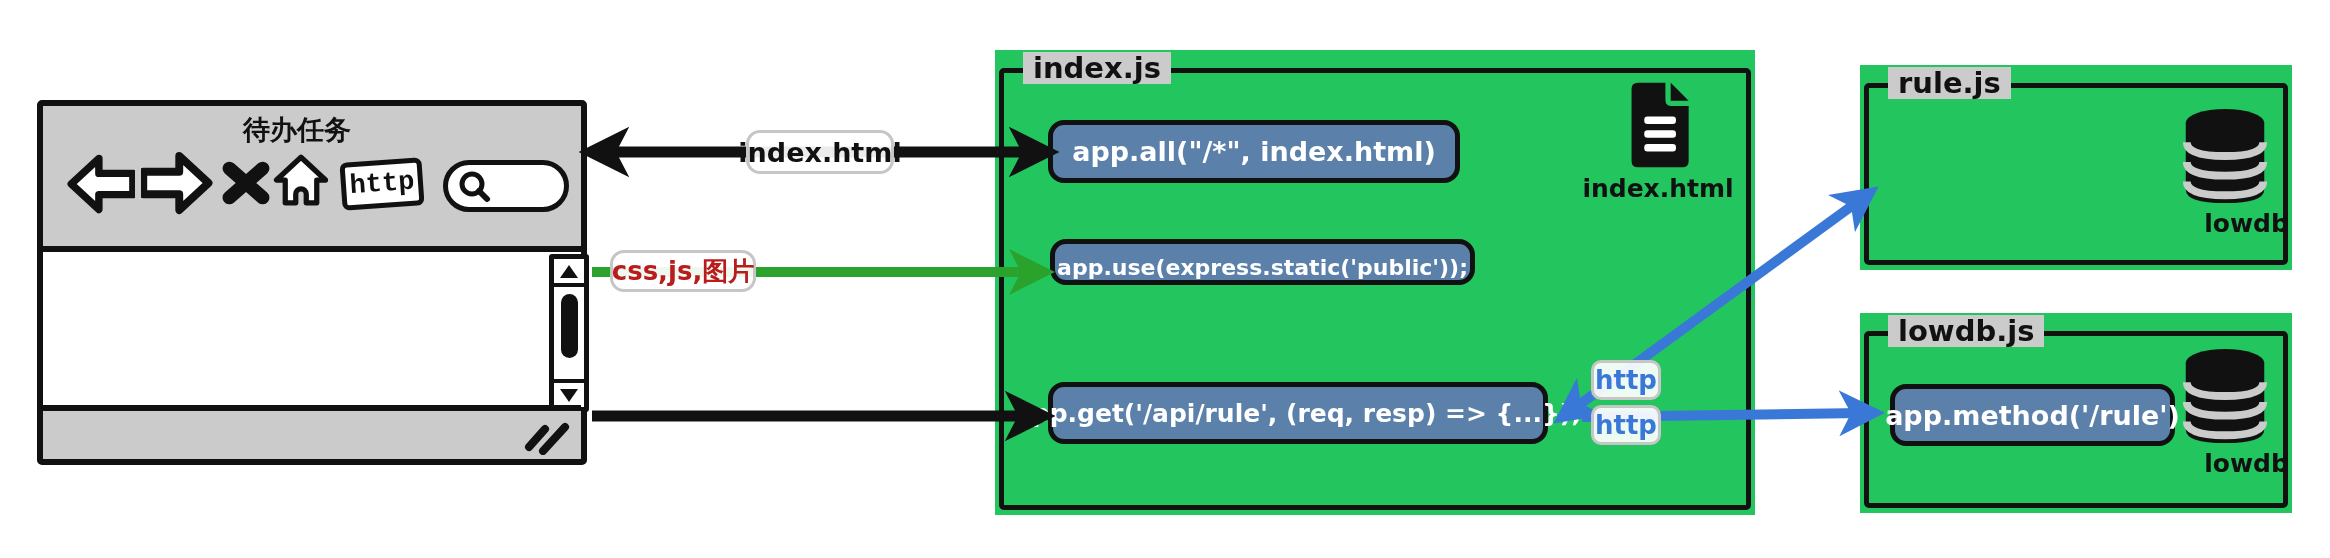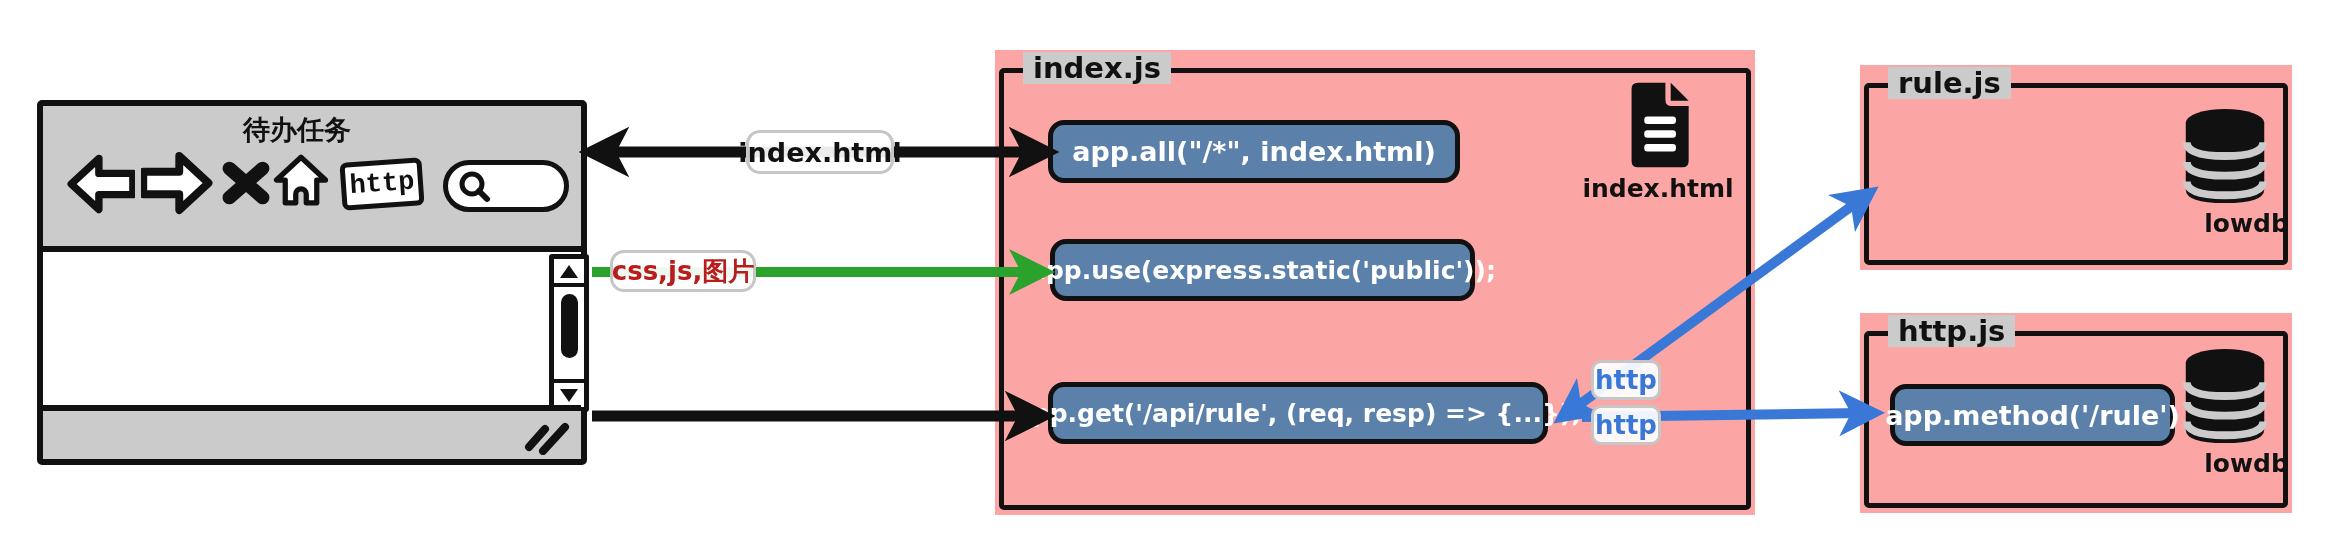--- a/index.html
+++ b/index.html
@@ -36,34 +36,34 @@
   .pill{position:absolute;background:rgba(255,255,255,.92);border:3px solid #c6c6c6;border-radius:14px;
         display:flex;align-items:center;justify-content:center;font-weight:bold;z-index:5;
         box-sizing:border-box;white-space:nowrap;}
   .pill-index{left:746px;top:130px;width:148px;height:44px;font-size:27px;}
   .pill-static{left:610px;top:250px;width:146px;height:42px;font-size:26px;color:#b91c1c;}
   .pill-data{left:614px;top:395px;width:134px;height:42px;font-size:26px;}
   .pill-http1{left:1591px;top:360px;width:70px;height:40px;font-size:26px;color:#3a78d8;border-radius:10px;}
   .pill-http2{left:1591px;top:405px;width:70px;height:40px;font-size:26px;color:#3a78d8;border-radius:10px;}
 
   
-  .module{position:absolute;background:#fca5a5;}
+  .module{position:absolute;background:#22c55e;}
   .module-frame{position:absolute;left:4px;right:4px;top:18px;bottom:5px;
                 border:5px solid #111;border-radius:5px;}
   .module-title{position:absolute;top:2px;left:28px;background:#cbcbcb;padding:0 10px;
                 font-size:29px;font-weight:bold;line-height:32px;z-index:1;}
   .mod-index{left:995px;top:50px;width:760px;height:465px;}
   .mod-user{left:1860px;top:65px;width:432px;height:205px;}
   .mod-rule{left:1860px;top:313px;width:432px;height:200px;}
 
   .code-btn{position:absolute;background:#5b81aa;border:5px solid #111;border-radius:16px;color:#fff;
             font-weight:bold;display:flex;align-items:center;justify-content:center;white-space:nowrap;
             box-sizing:border-box;}
   .btn-all{left:53px;top:70px;width:412px;height:63px;font-size:27px;}
-  .btn-use{left:55px;top:189px;width:425px;height:62px;font-size:25px;}
+  .btn-use{left:55px;top:189px;width:425px;height:46px;font-size:22px;align-items:flex-end;}
   .btn-get{left:53px;top:332px;width:500px;height:62px;font-size:25px;}
   .btn-user{left:28px;top:77px;width:287px;height:63px;font-size:27px;}
   .btn-rule{left:30px;top:71px;width:285px;height:62px;font-size:27px;}
 
   .asset{position:absolute;left:578px;width:170px;display:flex;flex-direction:column;align-items:center;}
   .asset-file{top:28px;} .asset-folder{top:164px;}
   .asset-label{font-size:25px;font-weight:bold;margin-top:2px;}
   .db{position:absolute;left:315px;width:100px;display:flex;flex-direction:column;align-items:center;}
   .db-user{top:42px;} .db-rule{top:34px;}
   .db-label{font-size:25px;font-weight:bold;margin-top:0px;margin-left:43px;}
@@ -162,21 +162,21 @@
         <path d="M6 36 Q6 50 45 50 Q84 50 84 36" stroke="#cbcbcb" stroke-width="8" fill="none"></path>
         <path d="M6 56 Q6 70 45 70 Q84 70 84 56" stroke="#cbcbcb" stroke-width="8" fill="none"></path>
         <path d="M6 76 Q6 90 45 90 Q84 90 84 76" stroke="#cbcbcb" stroke-width="8" fill="none"></path>
       </svg>
       <div class="db-label">lowdb</div>
     </div>
   </div>
 
   <div class="module mod-rule">
     <div class="module-frame"></div>
-    <div class="module-title">http.js</div>
+    <div class="module-title">lowdb.js</div>
     <div class="code-btn btn-rule">
       <span>app.method('/rule')</span>
     </div>
     <div class="db db-rule">
       <svg width="92" height="102" viewBox="0 0 90 104">
         <ellipse cx="45" cy="16" rx="40" ry="14" fill="#111"></ellipse>
         <path d="M5 16 V84 Q5 98 45 98 Q85 98 85 84 V16 Z" fill="#111"></path>
         <path d="M6 36 Q6 50 45 50 Q84 50 84 36" stroke="#cbcbcb" stroke-width="8" fill="none"></path>
         <path d="M6 56 Q6 70 45 70 Q84 70 84 56" stroke="#cbcbcb" stroke-width="8" fill="none"></path>
         <path d="M6 76 Q6 90 45 90 Q84 90 84 76" stroke="#cbcbcb" stroke-width="8" fill="none"></path>

